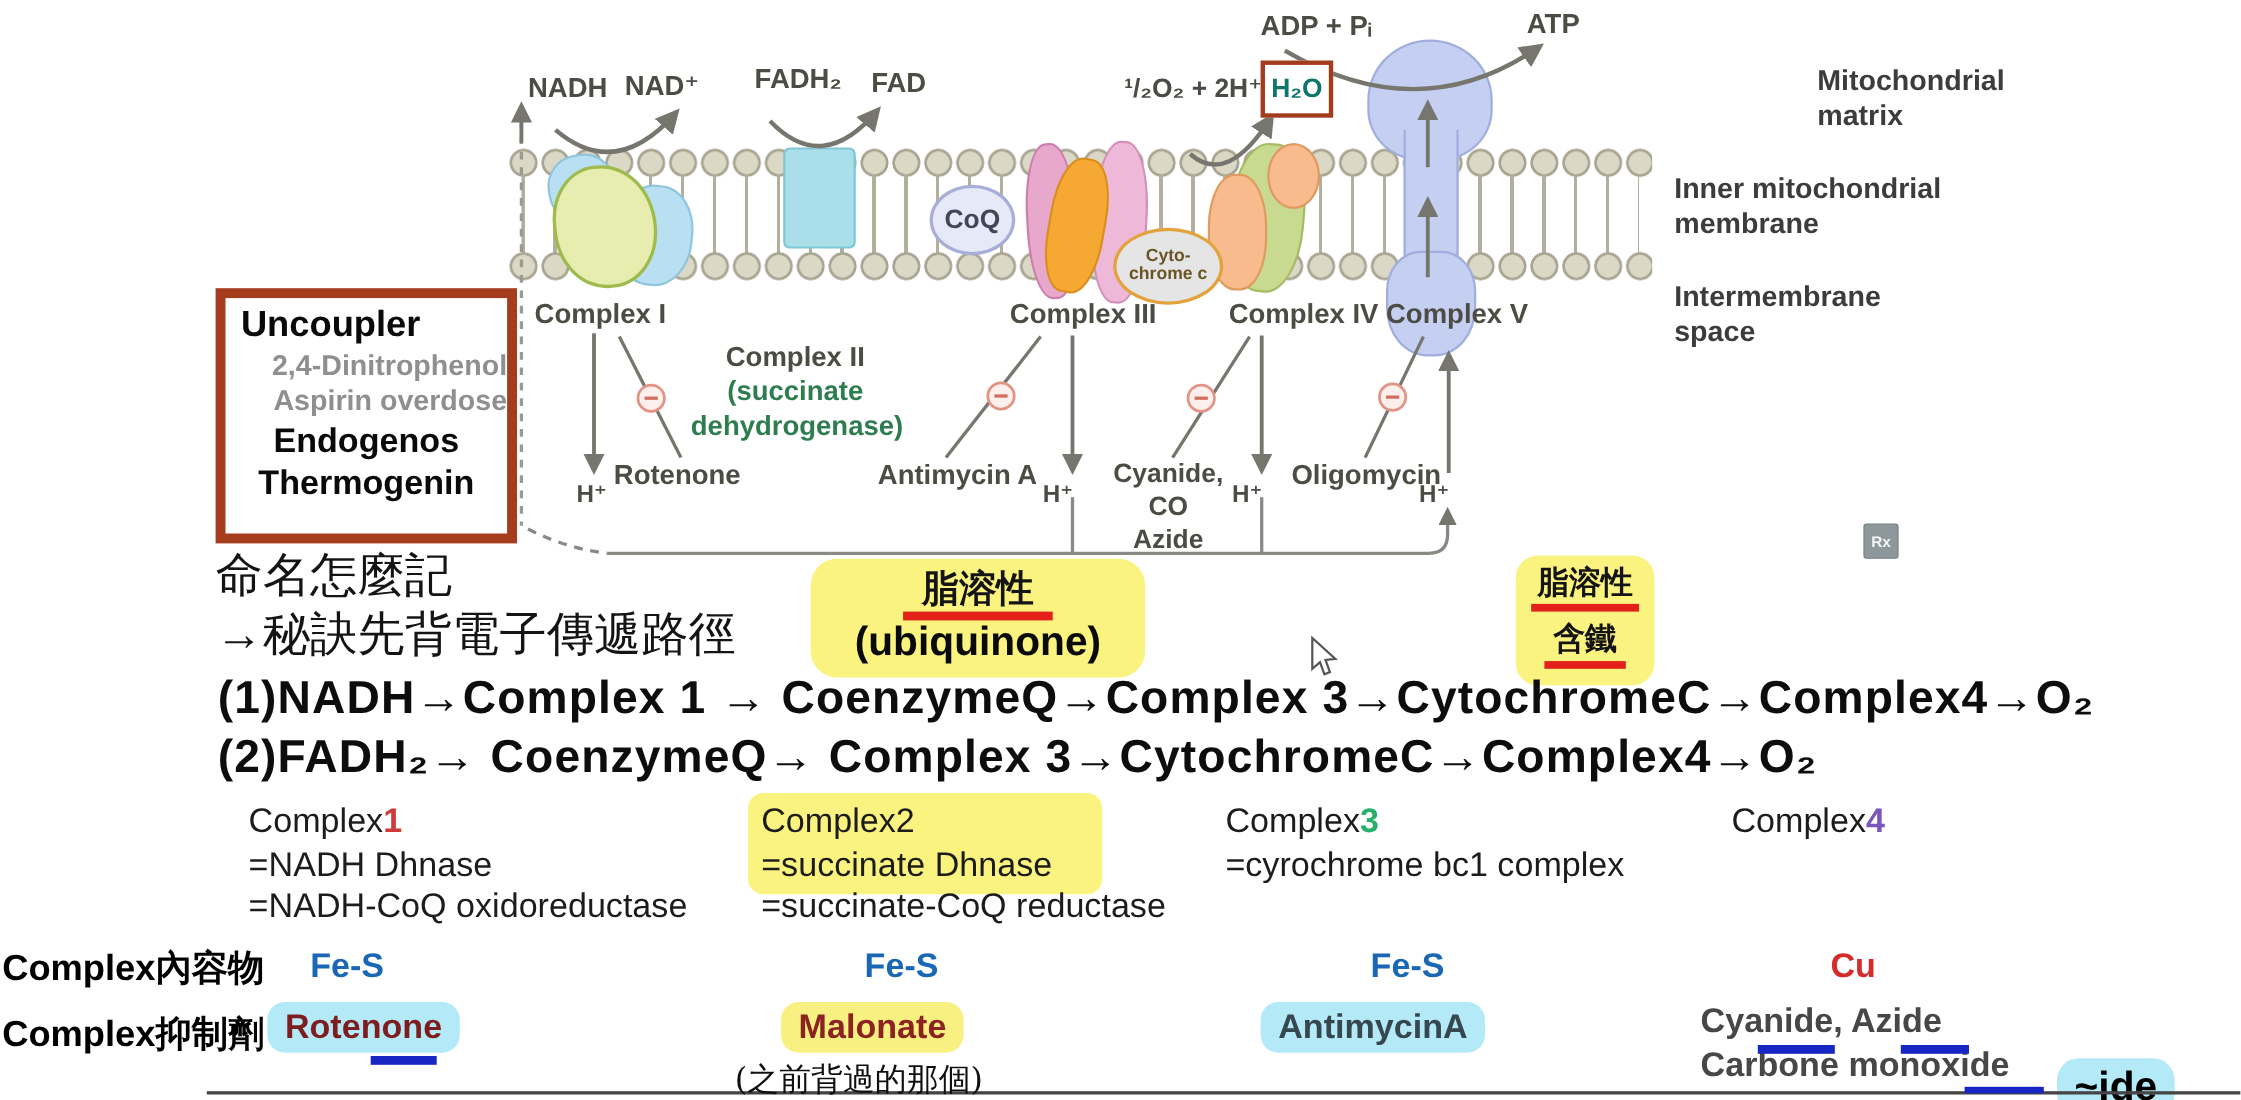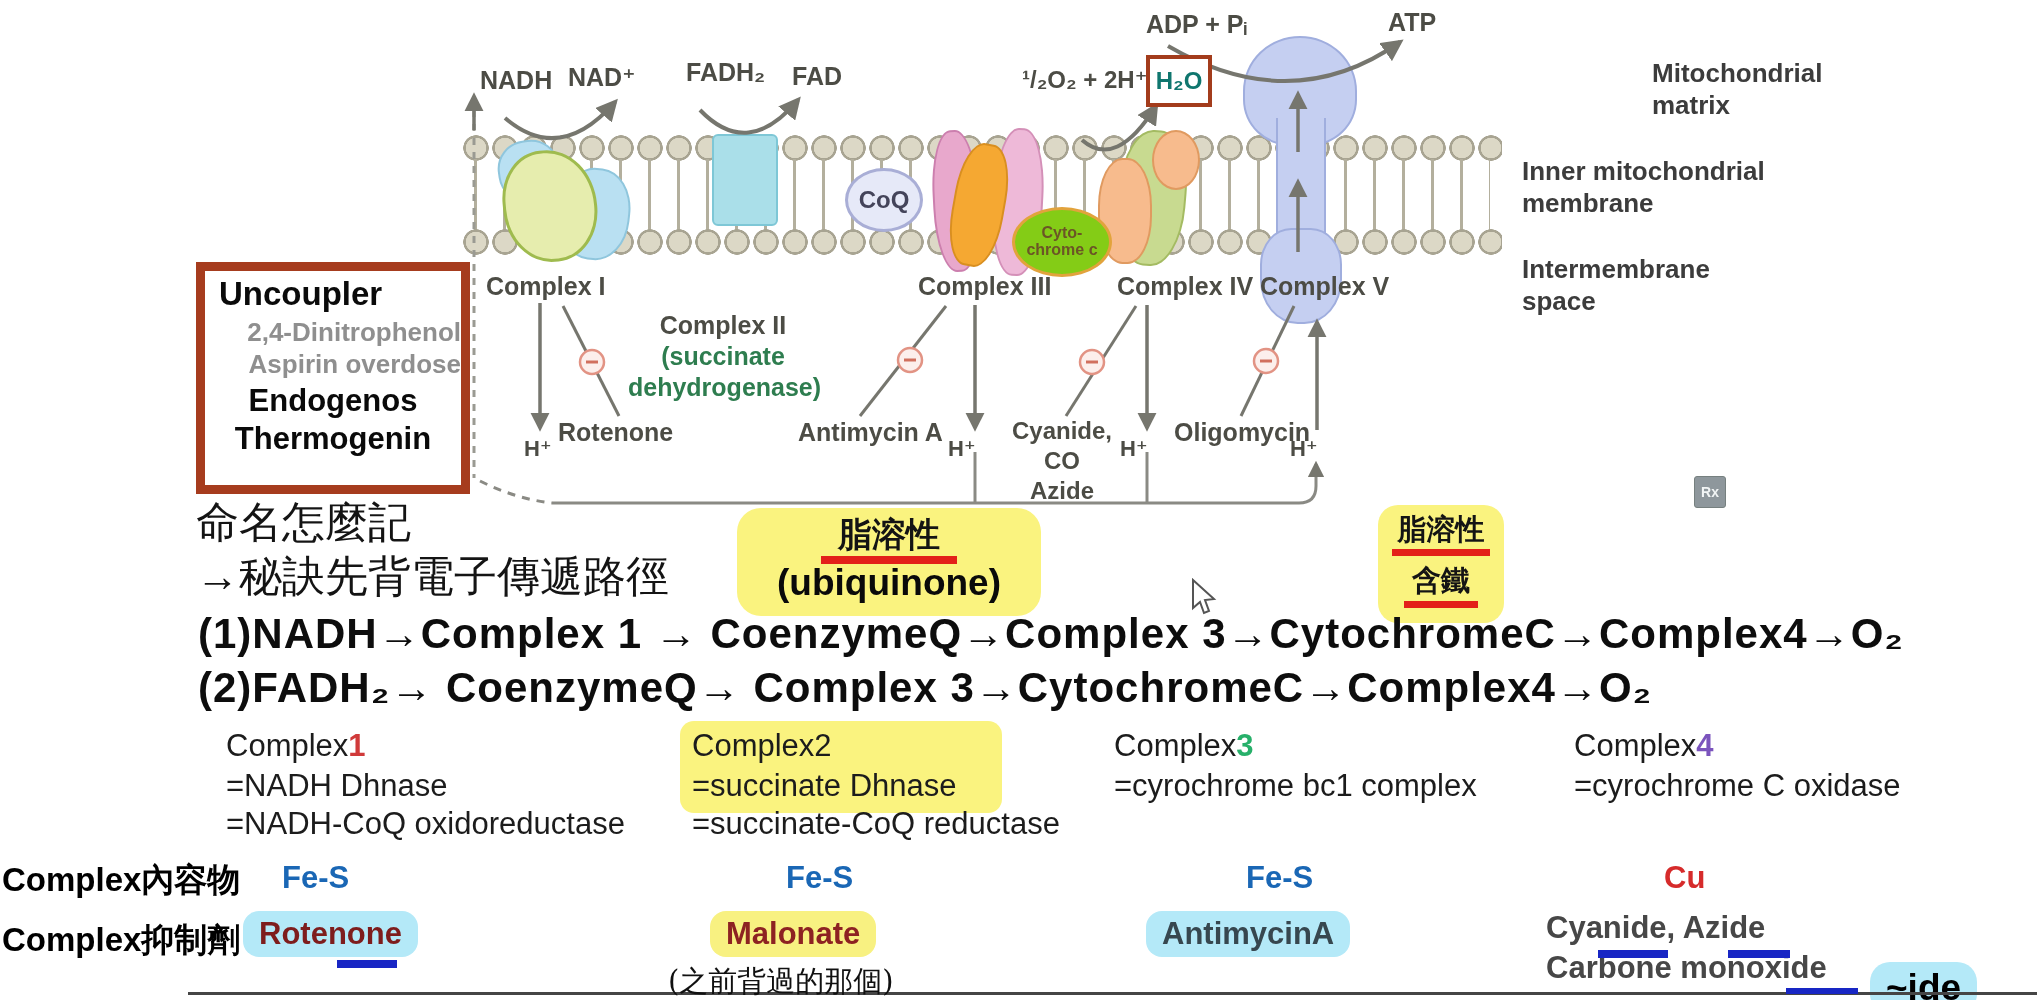--- a/index.html
+++ b/index.html
@@ -19,21 +19,21 @@
   .dlabel{position:absolute;z-index:5;color:#4c4c45;font-weight:600;font-size:25px;white-space:nowrap;}
   .hplus{position:absolute;z-index:5;color:#4c4c45;font-weight:700;font-size:22px;}
   .rightlab{position:absolute;z-index:5;color:#3c3c3c;font-weight:600;font-size:26px;line-height:1.22;}
   .greenlab{color:#2e7d4f;}
   #lines{position:absolute;left:0;top:0;z-index:3;pointer-events:none;}
   .h2o-box{position:absolute;left:1146px;top:55px;width:58px;height:44px;border:4px solid #a33c1c;
      z-index:5;display:flex;align-items:center;justify-content:center;font-size:24px;font-weight:600;color:#0f766e;background:#fff;}
   .coq{position:absolute;left:845px;top:168px;width:72px;height:58px;border-radius:50%;background:#e6e9f8;
      border:3px solid #a9aed6;z-index:2;display:flex;align-items:center;justify-content:center;
      font-size:24px;font-weight:600;color:#44445a;}
-  .cytc{position:absolute;left:1012px;top:207px;width:94px;height:64px;border-radius:50%;background:#84cc16;
+  .cytc{position:absolute;left:1012px;top:207px;width:94px;height:64px;border-radius:50%;background:#e5e5e5;
      border:3px solid #e2a33c;z-index:2;display:flex;flex-direction:column;align-items:center;justify-content:center;
      font-size:16px;font-weight:700;color:#6b5526;line-height:1.05;}
   
   .unc{position:absolute;left:196px;top:262px;width:256px;height:214px;border:9px solid #a63c1e;background:#fff;z-index:6;}
   .unc .t{position:absolute;left:14px;top:4px;font-size:33px;font-weight:800;color:#0a0a0a;}
   .unc .g{position:absolute;right:0px;font-size:26px;font-weight:600;color:#8f8f8f;white-space:nowrap;}
   .unc .b{position:absolute;left:0;width:100%;text-align:center;font-size:31px;font-weight:800;color:#0a0a0a;}
   
   .cjk-line{position:absolute;font-size:43px;font-weight:500;color:#141414;z-index:6;white-space:nowrap;}
   .hl{position:absolute;background:#faf37f;z-index:4;}
@@ -210,21 +210,20 @@
   <div class="tcell" style="left:226px;top:806px;">=NADH-CoQ oxidoreductase</div>
 
   <div class="tcell" style="left:692px;top:728px;"><span>Complex</span><span class="num2">2</span></div>
   <div class="tcell" style="left:692px;top:768px;">=succinate Dhnase</div>
   <div class="tcell" style="left:692px;top:806px;">=succinate-CoQ reductase</div>
 
   <div class="tcell" style="left:1114px;top:728px;"><span>Complex</span><span class="num3">3</span></div>
   <div class="tcell" style="left:1114px;top:768px;">=cyrochrome bc1 complex</div>
 
   <div class="tcell" style="left:1574px;top:728px;"><span>Complex</span><span class="num4">4</span></div>
-  <div class="tcell" style="left:1574px;top:768px;">=cyrochrome C oxidase</div>
 
   <div class="rowlab" style="left:2px;top:858px;">Complex內容物</div>
   <div class="fes" style="left:282px;top:860px;">Fe-S</div>
   <div class="fes" style="left:786px;top:860px;">Fe-S</div>
   <div class="fes" style="left:1246px;top:860px;">Fe-S</div>
   <div class="cu" style="left:1664px;top:860px;">Cu</div>
 
   <div class="rowlab" style="left:2px;top:918px;">Complex抑制劑</div>
   <div class="pill cyan" style="left:243px;top:911px;color:#7e1d1d;"><span>Rotenone</span></div>
   <div class="blueline" style="left:337px;top:960px;width:60px;height:8px;"></div>

